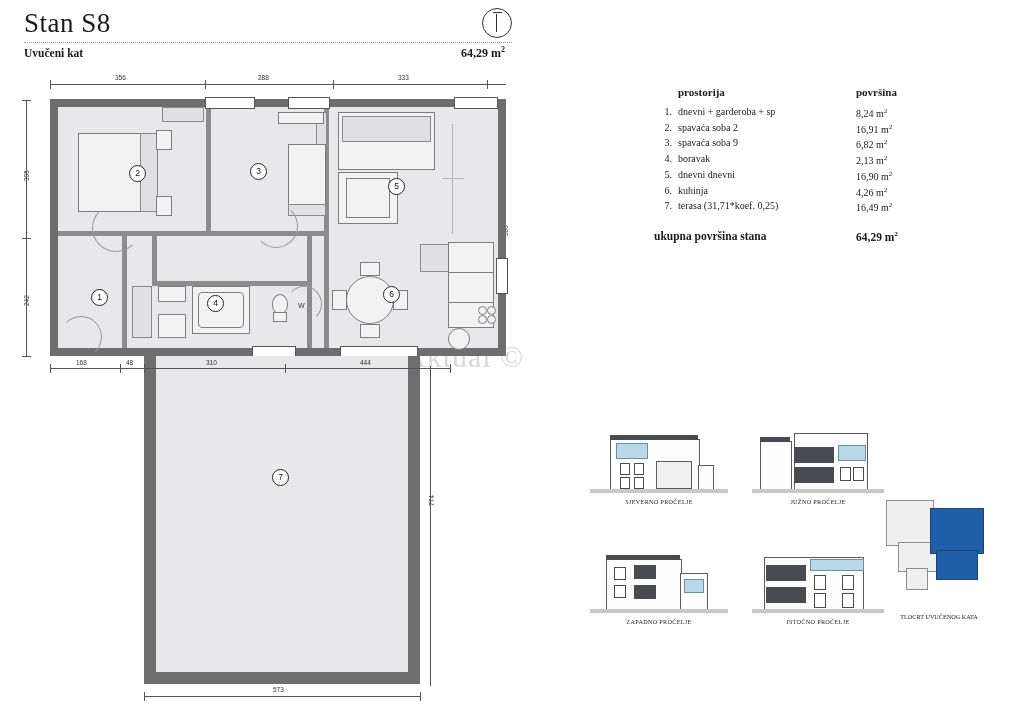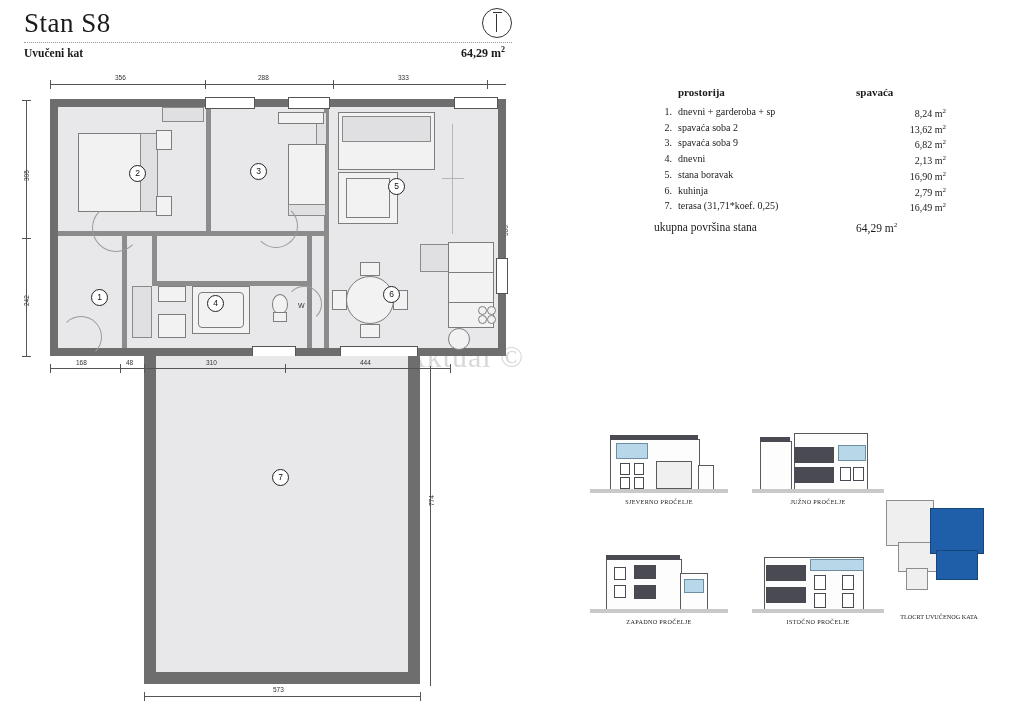--- a/index.html
+++ b/index.html
@@ -42,23 +42,23 @@
     position:absolute;left:9.5px;top:3px;width:9px;height:1px;background:#333;
   }
 
   
   #legend{position:absolute;left:654px;top:86px;width:300px;font-size:10px;}
   #legend .hdr{display:flex;font-weight:bold;font-size:11px;margin-bottom:7px;}
   #legend .hdr .c1{width:178px;padding-left:24px;}
   #legend .row{display:flex;line-height:13.4px;}
   #legend .row .num{width:24px;text-align:right;padding-right:6px;box-sizing:border-box;}
   #legend .row .nm{width:178px;}
-  #legend .row .ar{width:90px;text-align:right;}
+  #legend .row .ar{width:90px;}
   #legend sup{font-size:7px;}
-  #legend .total{display:flex;font-weight:normal;font-size:11.5px;margin-top:6px;}
+  #legend .total{display:flex;font-weight:bold;font-size:11.5px;margin-top:15px;}
   #legend .total .t1{width:202px;}
   #legend .total .t2{width:90px;}
 
   
   #watermark{
     position:absolute;left:404px;top:340px;
     font-size:30px;color:#d8d8d8;font-family:"Liberation Serif",serif;
     letter-spacing:1px;
   }
 
@@ -115,52 +115,52 @@
     <span>64,29 m</span><sup>2</sup>
   </div>
   <div id="north">
     <div class="stem"></div>
     <div class="head"></div>
   </div>
 
   <div id="legend">
     <div class="hdr">
       <div class="c1">prostorija</div>
-      <div class="c2">spavaća</div>
+      <div class="c2">površina</div>
     </div>
 
     <div class="row">
       <div class="num">1.</div>
       <div class="nm">dnevni + garderoba + sp</div>
       <div class="ar"><span>8,24 m</span><sup>2</sup></div>
     </div>
     <div class="row">
       <div class="num">2.</div>
       <div class="nm">spavaća soba 2</div>
-      <div class="ar"><span>13,62 m</span><sup>2</sup></div>
+      <div class="ar"><span>16,91 m</span><sup>2</sup></div>
     </div>
     <div class="row">
       <div class="num">3.</div>
       <div class="nm">spavaća soba 9</div>
       <div class="ar"><span>6,82 m</span><sup>2</sup></div>
     </div>
     <div class="row">
       <div class="num">4.</div>
-      <div class="nm">dnevni</div>
+      <div class="nm">boravak</div>
       <div class="ar"><span>2,13 m</span><sup>2</sup></div>
     </div>
     <div class="row">
       <div class="num">5.</div>
-      <div class="nm">stana boravak</div>
+      <div class="nm">dnevni dnevni</div>
       <div class="ar"><span>16,90 m</span><sup>2</sup></div>
     </div>
     <div class="row">
       <div class="num">6.</div>
       <div class="nm">kuhinja</div>
-      <div class="ar"><span>2,79 m</span><sup>2</sup></div>
+      <div class="ar"><span>4,26 m</span><sup>2</sup></div>
     </div>
     <div class="row">
       <div class="num">7.</div>
       <div class="nm">terasa (31,71*koef. 0,25)</div>
       <div class="ar"><span>16,49 m</span><sup>2</sup></div>
     </div>
 
     <div class="total">
       <div class="t1">ukupna površina stana</div>
       <div class="t2"><span>64,29 m</span><sup>2</sup></div>

